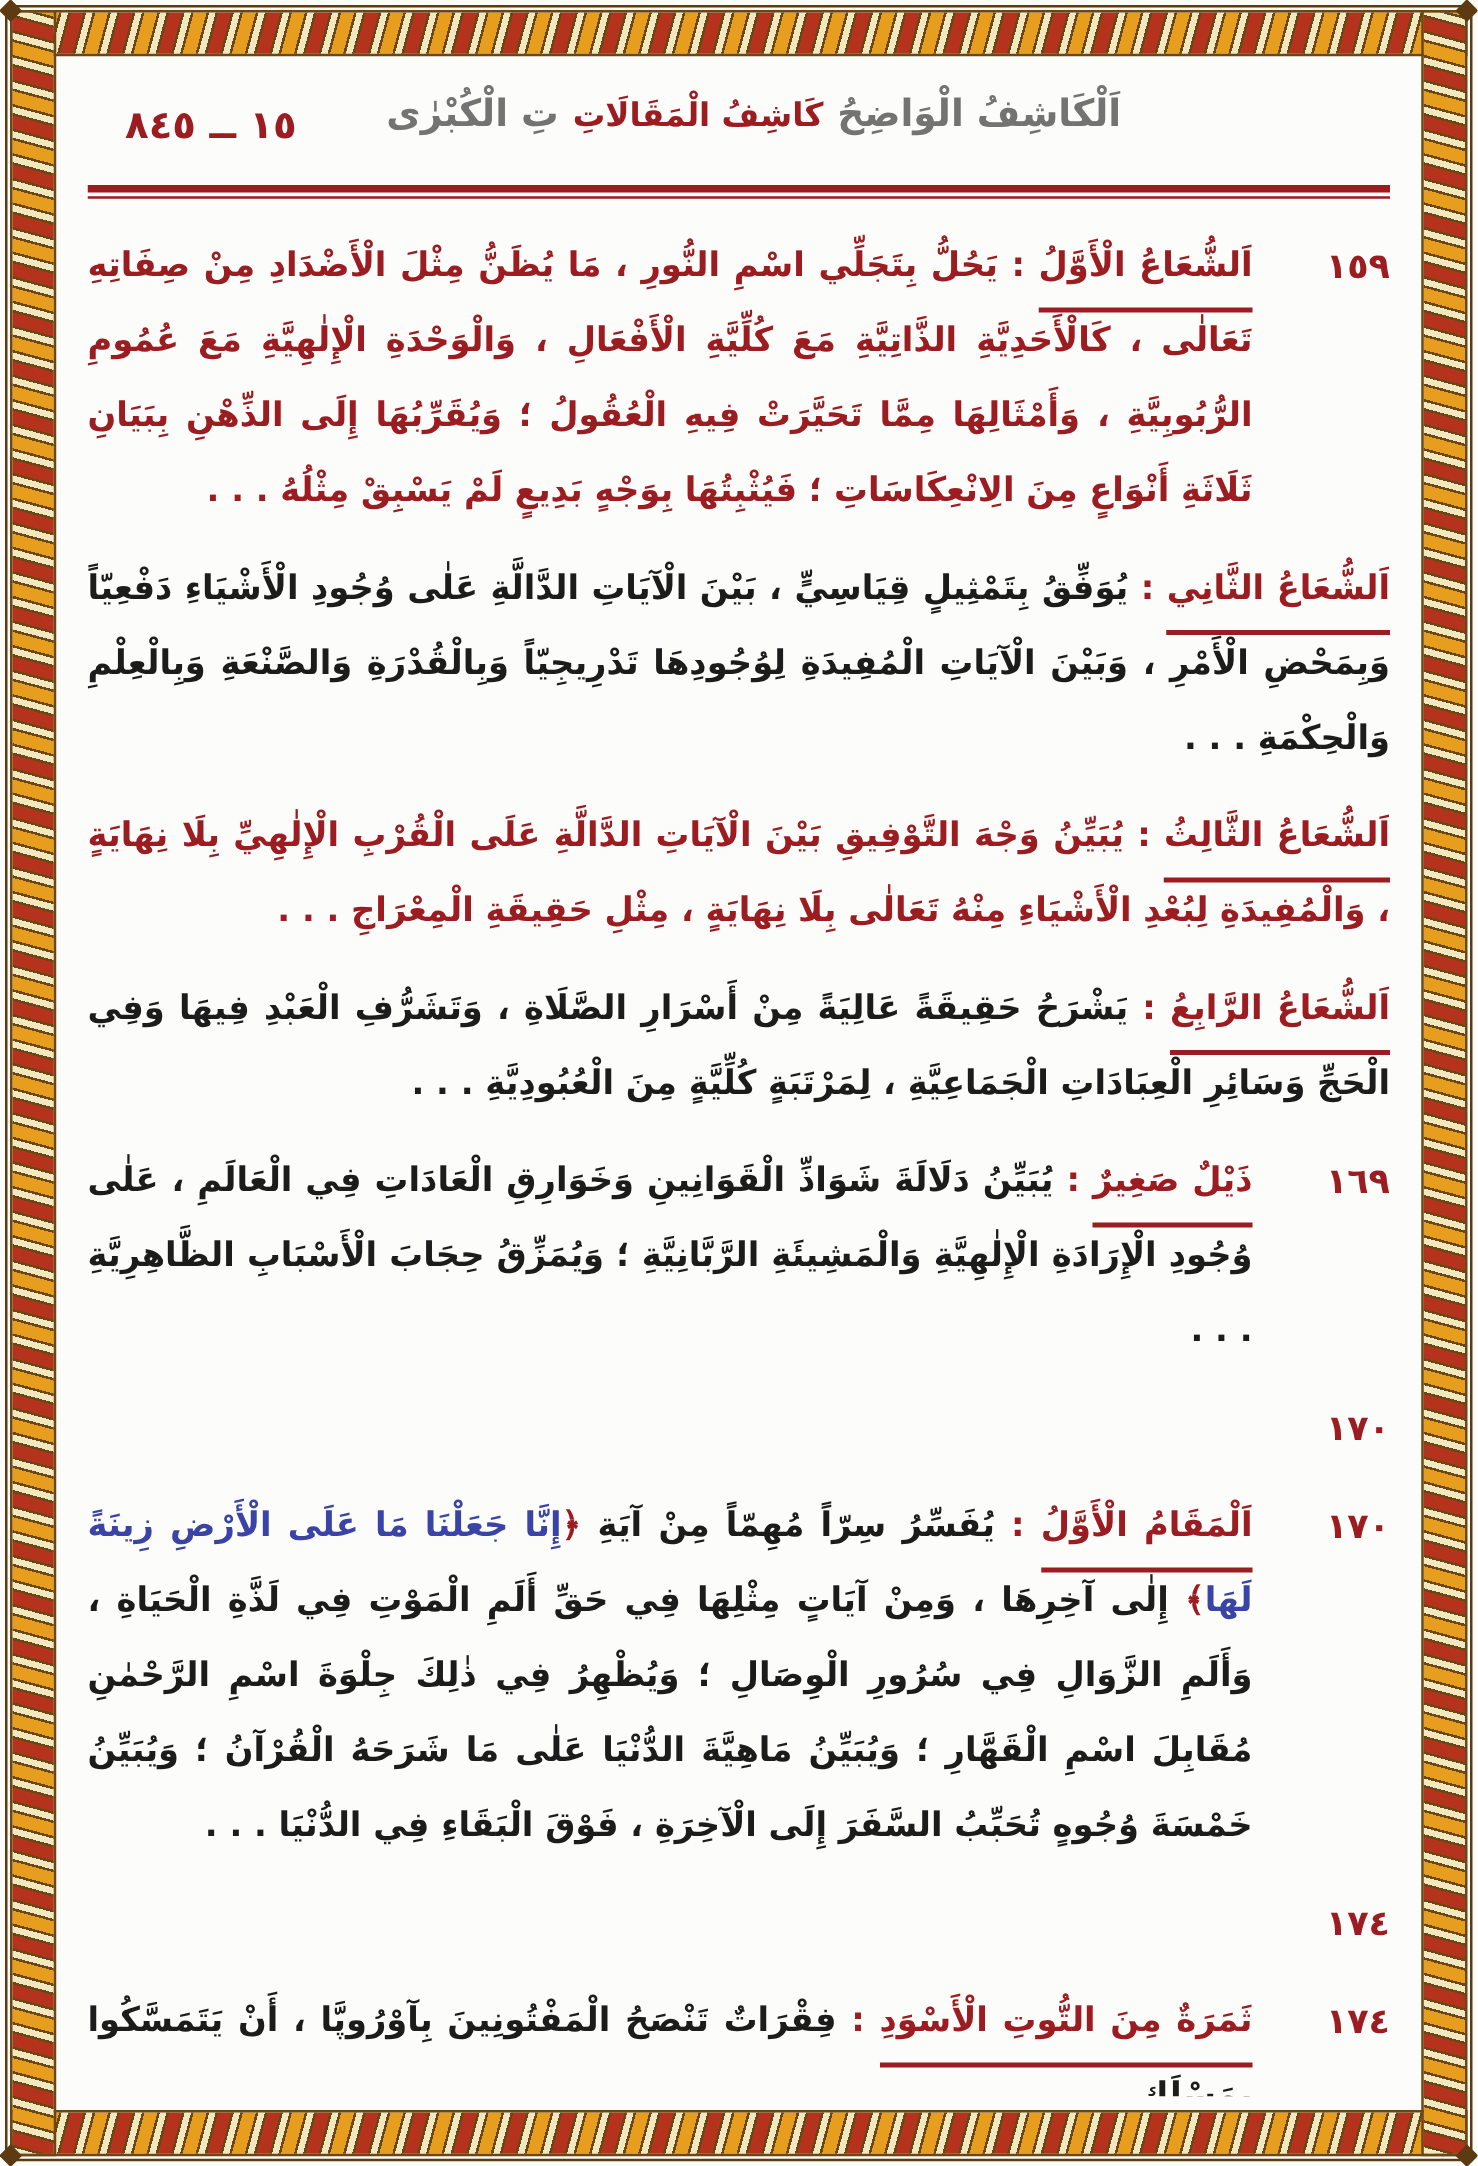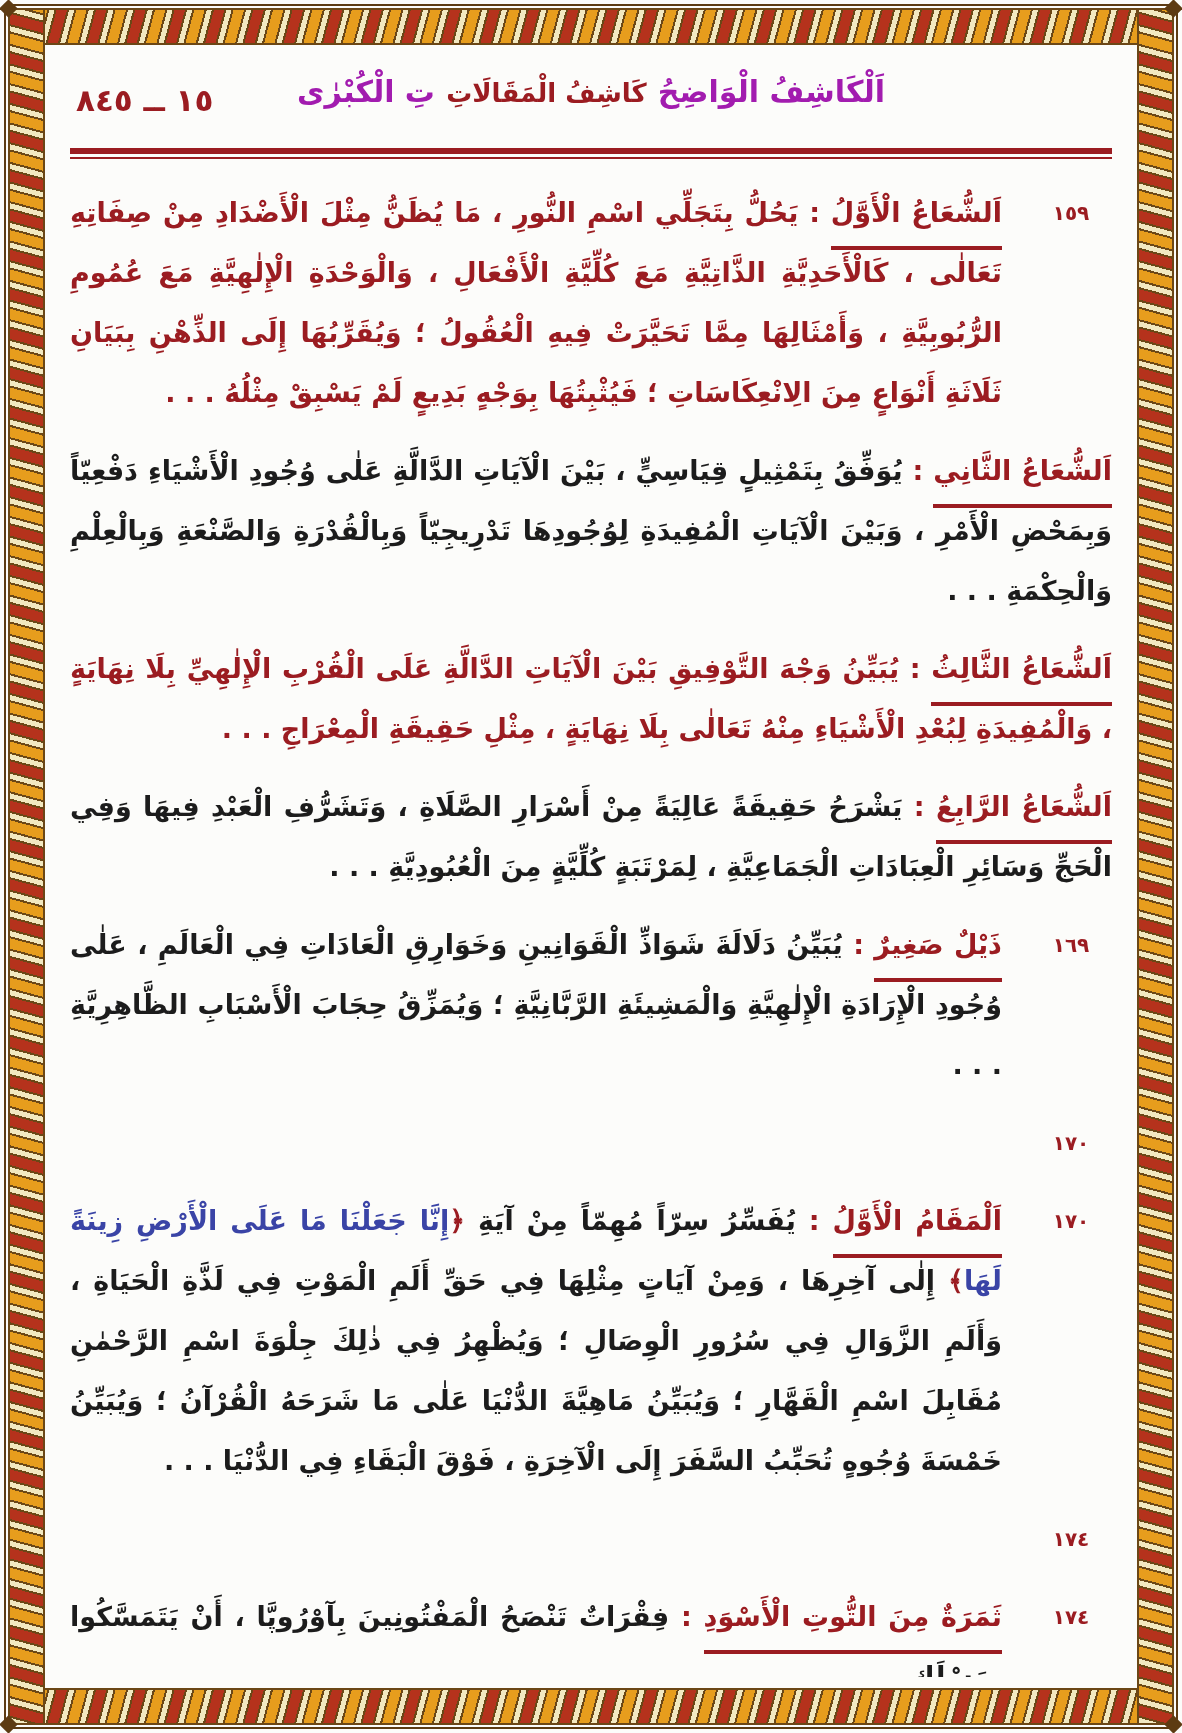--- a/index.html
+++ b/index.html
@@ -28,39 +28,39 @@
   .band.right{right:8px;top:8px;bottom:8px;width:37px;}
   .corner{position:absolute;width:13px;height:13px;background:#5d3b12;transform:rotate(45deg);z-index:7;}
   .corner.tl{top:2px;left:2px}.corner.tr{top:2px;right:2px}
   .corner.bl{bottom:2px;left:2px}.corner.br{bottom:2px;right:2px}
 
   
   .content{
     position:absolute;top:60px;left:70px;right:70px;bottom:56px;
     direction:rtl;overflow:hidden;z-index:2;
   }
-  .header{position:relative;height:84px;}
+  .header{position:relative;height:84px;margin-left:24px;}
   .pagenum{
     position:absolute;left:6px;top:22px;
     color:#9b1c21;font-weight:bold;font-size:31px;letter-spacing:1px;
   }
   .titles{position:absolute;top:14px;right:0;left:0;text-align:center;white-space:nowrap;}
-  .watermark{color:#a21caf;font-weight:bold;font-size:30px;}
+  .watermark{color:#737373;font-weight:bold;font-size:30px;}
   .title{color:#9b1c21;font-weight:bold;font-size:26px;margin:0 6px;}
   .double-rule{
     height:3px;background:transparent;
     border-top:6px solid #9b1c21;border-bottom:2px solid #9b1c21;
     margin-top:4px;
   }
   .entries{margin-top:24px;}
   .entry{display:flex;column-gap:28px;margin-top:18px;}
   .entry:first-child{margin-top:0;}
   .num{
-    flex:0 0 82px;color:#9b1c21;font-weight:bold;font-size:20px;
-    line-height:60px;text-align:center;letter-spacing:2px;
+    flex:0 0 82px;color:#9b1c21;font-weight:bold;font-size:28px;
+    line-height:60px;text-align:right;letter-spacing:2px;
   }
   .body{
     flex:1;font-size:27px;font-weight:bold;line-height:60px;
     text-align:justify;color:#1c1c1c;
   }
   .heading{color:#9b1c21;border-bottom:4px solid #9b1c21;padding-bottom:18px;}
   .sep{color:#9b1c21;}
   .seg.red{color:#9b1c21;}
   .seg.black{color:#1c1c1c;}
   .seg.blue{color:#3a44a6;}

